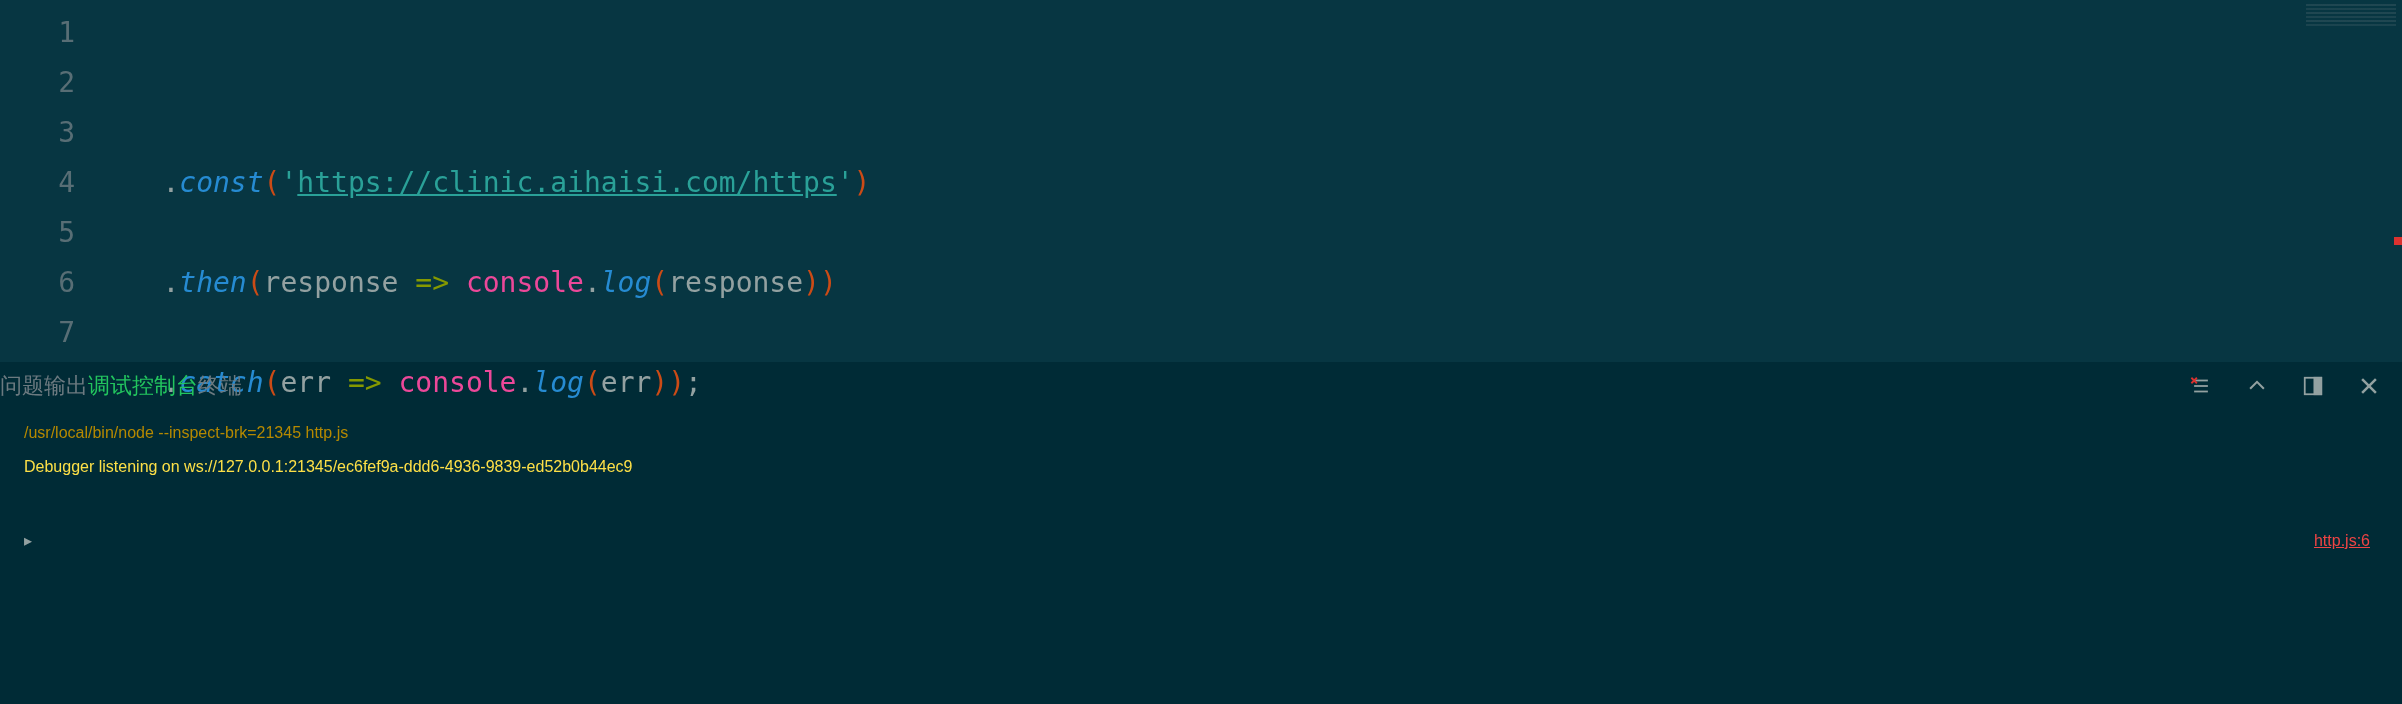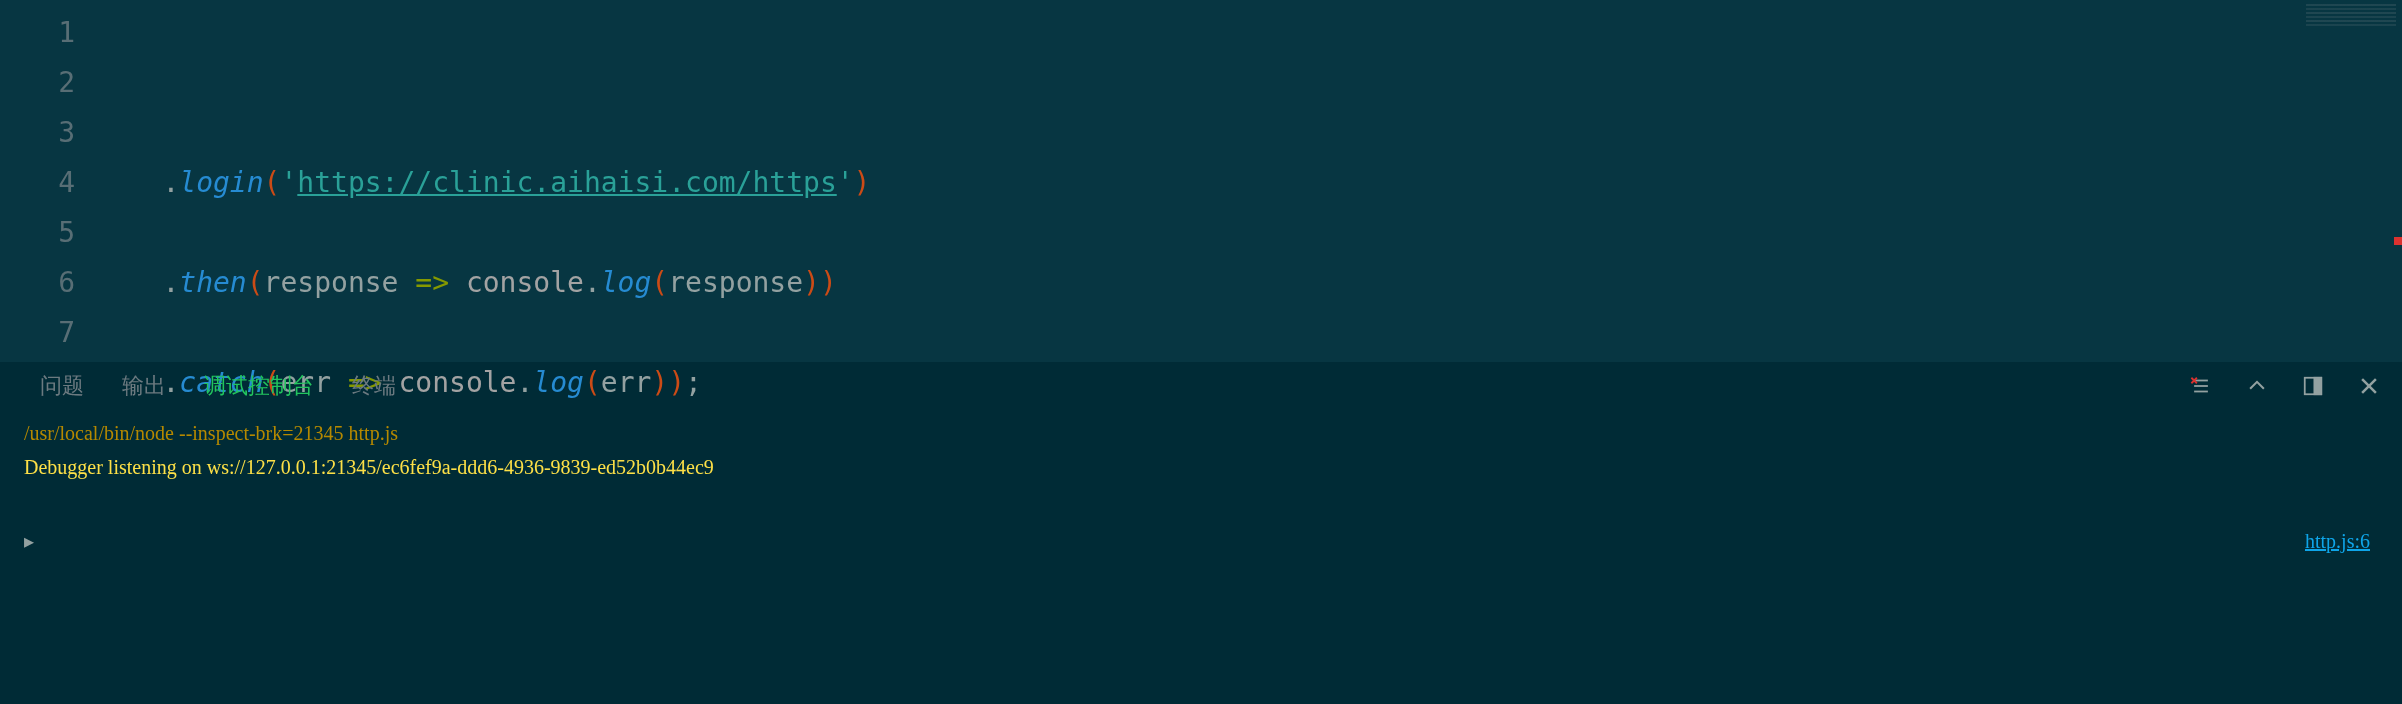--- a/index.html
+++ b/index.html
@@ -68,36 +68,34 @@
     .kw-storage { color: #859900; }
     .kw-var { color: #93a1a1; }
     .kw-op { color: #859900; }
     .kw-func { color: #268bd2; font-style: italic; }
     .kw-str { color: #2aa198; }
     .kw-punct { color: #93a1a1; }
     .kw-obj { color: #93a1a1; }
     .kw-method { color: #268bd2; }
     .kw-url { color: #2aa198; text-decoration: underline; }
     .kw-param { color: #93a1a1; }
-    .kw-console { color: #a3a3a3; margin-top: 14px; }
+    .kw-console { color: #ec4899; margin-top: 14px; }
     .kw-arrow { color: #859900; }
     .kw-paren { color: #cb4b16; }
     .panel-area {
       flex: 1;
       background: #002b36;
       border-top: 2px solid #073642;
       display: flex;
       flex-direction: column;
     }
     .panel-tabs {
       height: 48px;
       display: flex;
       align-items: center;
-      padding-left: 40px;
-      gap: 38px;
       position: relative;
     }
     .panel-tab {
       color: #6c7a80;
       font-size: 22px;
       font-family: -apple-system, 'PingFang SC', sans-serif;
       cursor: pointer;
     }
     .panel-tab.active { color: #22c55e; }
     .panel-actions {
@@ -111,44 +109,44 @@
       width: 26px;
       height: 26px;
       cursor: pointer;
       color: #93a1a1;
       display: flex;
       align-items: center;
       justify-content: center;
     }
     .panel-content {
       padding: 6px 24px;
-      font-size: 20px;
+      font-size: 16px;
       line-height: 34px;
-      font-family: Liberation Serif, serif;
+      font-family: Liberation Sans, sans-serif;
       flex: 1;
     }
     .cmd-line { color: #b58900; }
     .listening-line { color: #fde047; }
     .attached-line { color: #dc322f; }
     .error-row {
       display: flex;
       align-items: center;
       margin-top: 40px;
       color: #d7d8c2;
     }
     .error-expand {
       margin-right: 8px;
       color: #93a1a1;
       width: 14px;
       display: inline-block;
     }
     .error-source {
       margin-left: auto;
       text-decoration: underline;
-      color: #0ea5e9;
+      color: #ef4444;
       padding-right: 8px;
     }
     .squiggle {
       text-decoration-line: underline;
       text-decoration-style: dotted;
       text-decoration-color: #6c7a80;
     }
   </style>
 </head>
 <body>
@@ -158,21 +156,21 @@
     <div class="gutter-line">1</div>
     <div class="gutter-line">2</div>
     <div class="gutter-line">3</div>
     <div class="gutter-line">4</div>
     <div class="gutter-line">5</div>
     <div class="gutter-line">6</div>
     <div class="gutter-line">7</div>
   </div>
   <div class="code-content">
 <div> </div>
-<div>    <span class="kw-punct">.</span><span class="kw-func">login</span><span class="kw-paren">(</span><span class="kw-str">'</span><span class="kw-url">https://clinic.aihaisi.com/https</span><span class="kw-str">'</span><span class="kw-paren">)</span></div>
+<div>    <span class="kw-punct">.</span><span class="kw-func">const</span><span class="kw-paren">(</span><span class="kw-str">'</span><span class="kw-url">https://clinic.aihaisi.com/https</span><span class="kw-str">'</span><span class="kw-paren">)</span></div>
 <div>    <span class="kw-punct">.</span><span class="kw-func">then</span><span class="kw-paren">(</span><span class="kw-param">response </span><span class="kw-arrow">=&gt; </span><span class="kw-console">console</span><span class="kw-punct">.</span><span class="kw-func">log</span><span class="kw-paren">(</span><span class="kw-var">response</span><span class="kw-paren">)</span><span class="kw-paren">)</span></div>
 <div>    <span class="kw-punct">.</span><span class="kw-func">catch</span><span class="kw-paren">(</span><span class="kw-param">err </span><span class="kw-arrow">=&gt; </span><span class="kw-console">console</span><span class="kw-punct">.</span><span class="kw-func">log</span><span class="kw-paren">(</span><span class="kw-var">err</span><span class="kw-paren">)</span><span class="kw-paren">)</span><span class="kw-punct">;</span></div>
   </div>
   <div class="minimap">
     <div class="minimap-content"></div>
     <div class="overview-marker"></div>
   </div>
 </div>
 
 <div class="panel-area">

